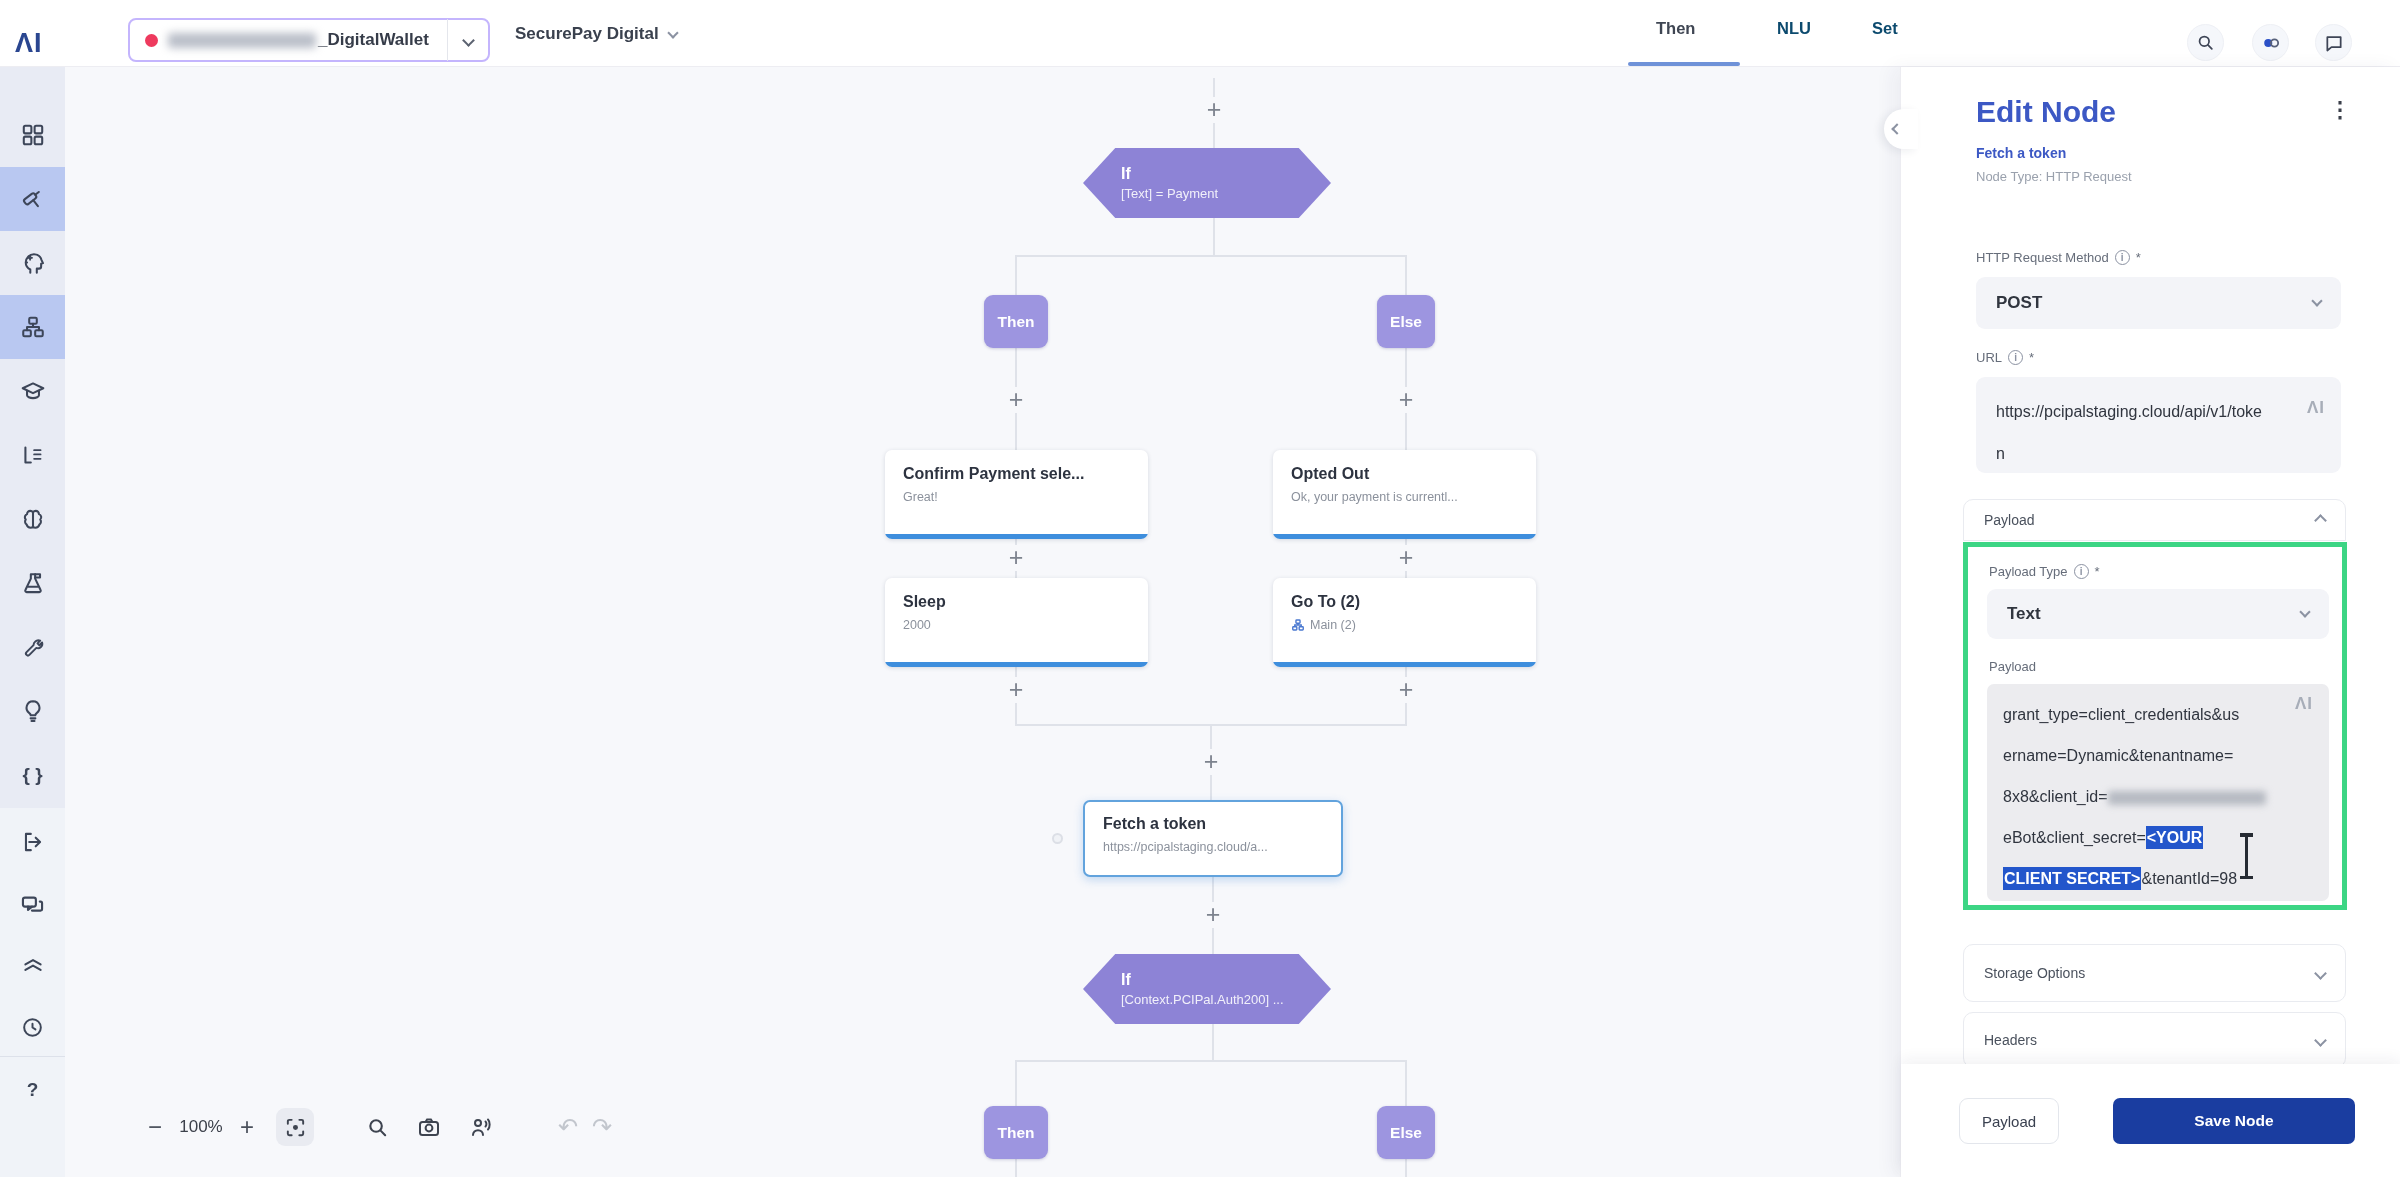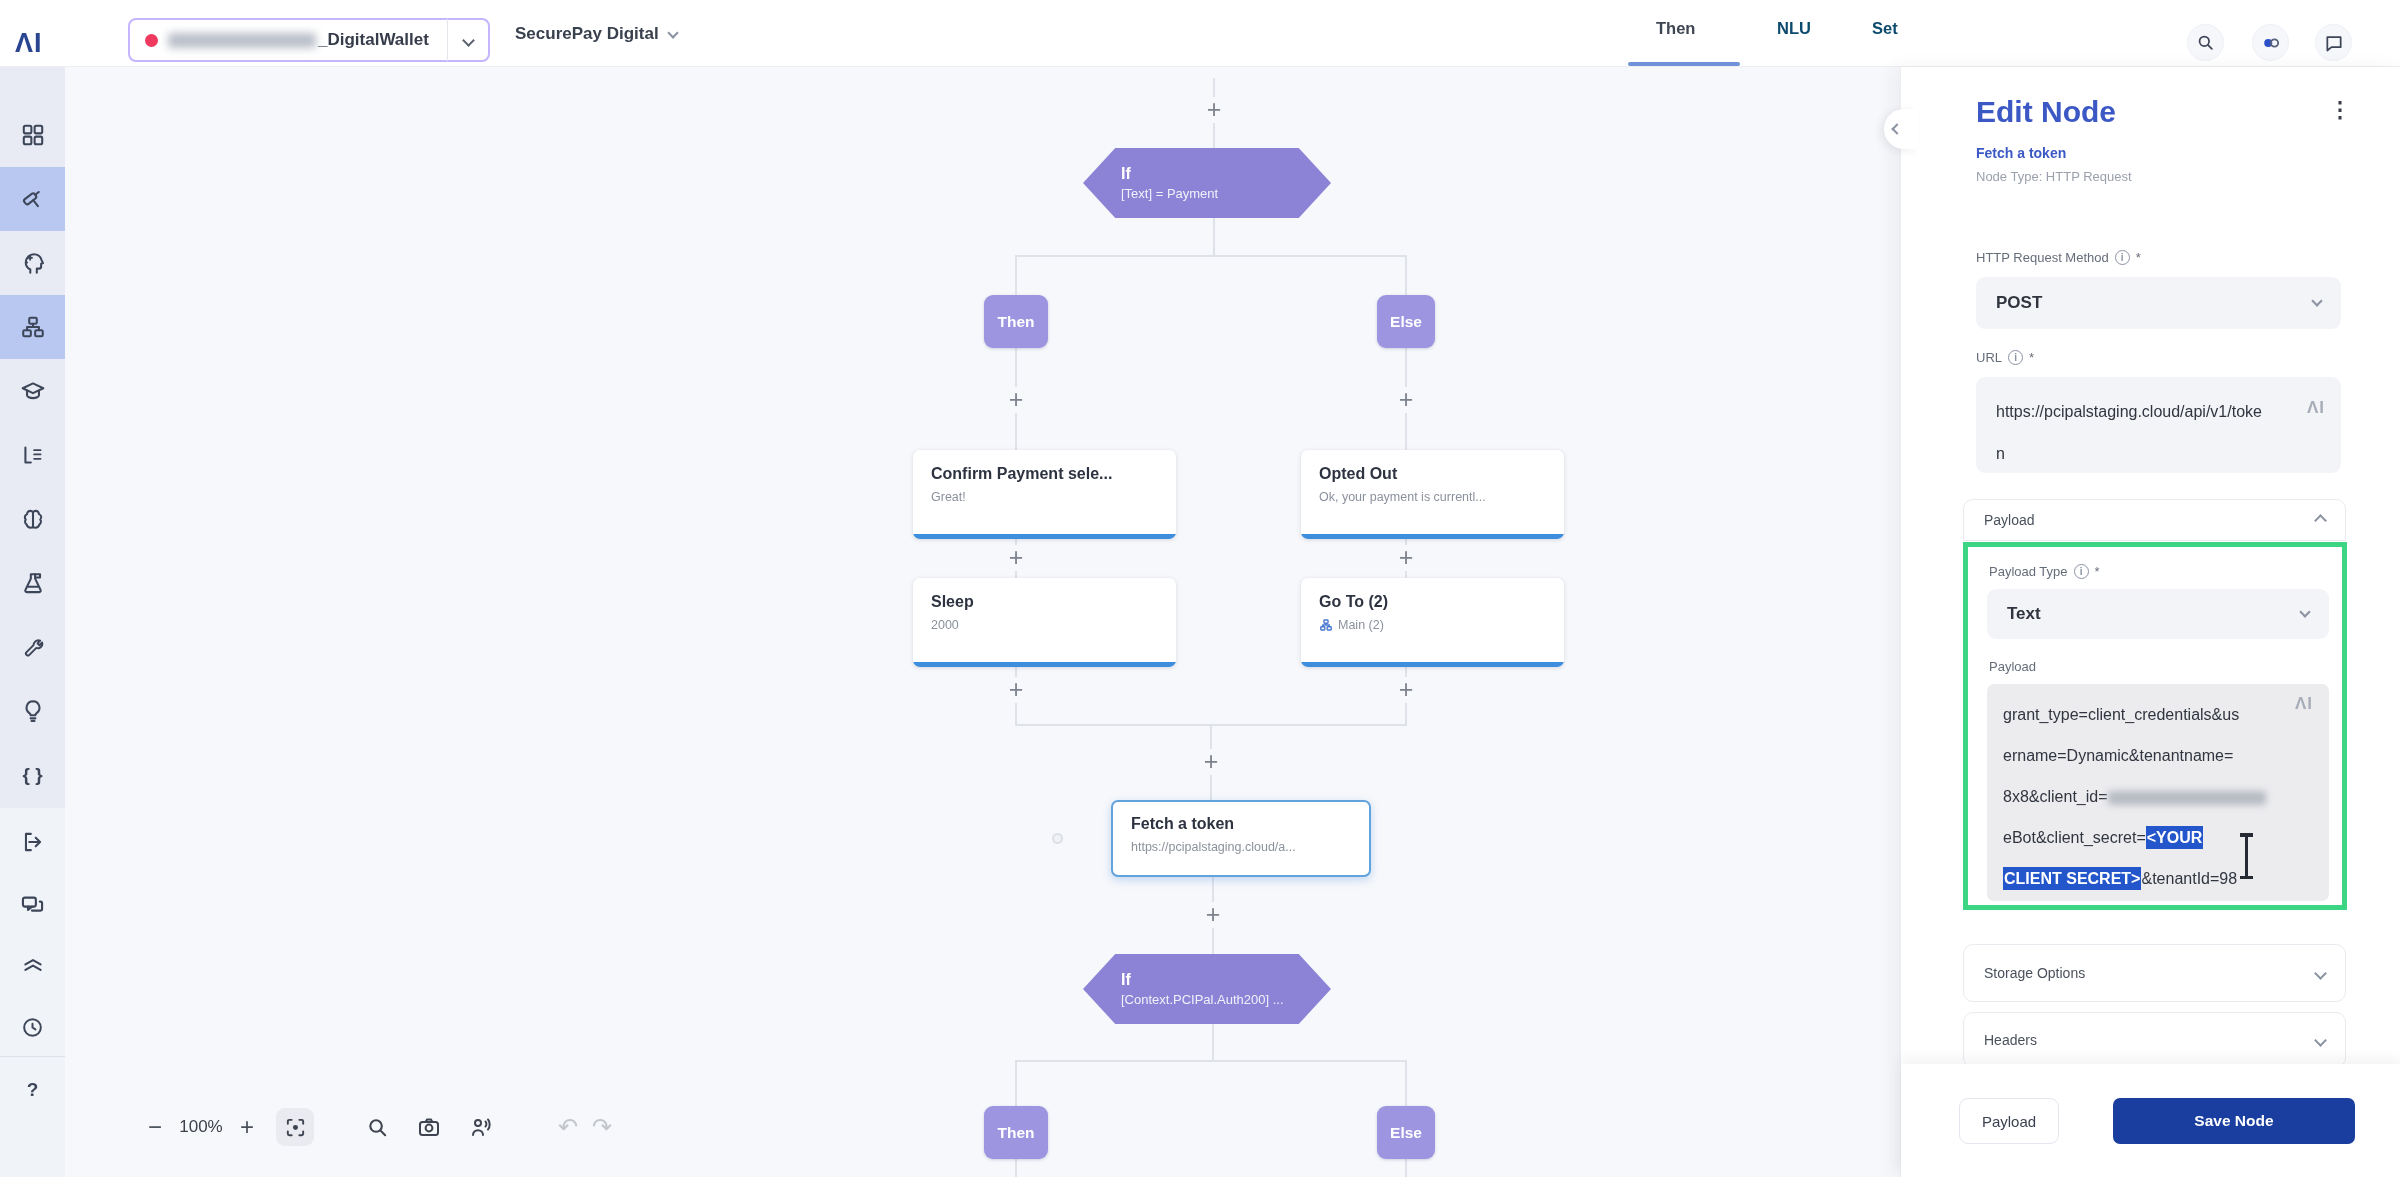--- a/index.html
+++ b/index.html
@@ -59,21 +59,21 @@
     font-weight:400; }
   .hex { position:absolute; z-index:3; background:#8d83d6; color:#fff;
     clip-path:polygon(0 50%, 13% 0, 87% 0, 100% 50%, 87% 100%, 13% 100%);
     display:flex; flex-direction:column; justify-content:center; padding-left:38px; }
   .hex .t { font-size:16px; font-weight:700; }
   .hex .c { font-size:13px; color:rgba(255,255,255,0.88); margin-top:3px; }
   .branch-chip { position:absolute; z-index:3; background:#9d95e0; border-radius:9px; color:#fff;
     font-size:15.5px; font-weight:600; display:flex; align-items:center; justify-content:center;
     box-shadow:0 1px 3px rgba(80,80,140,0.25); }
   .node-card { position:absolute; z-index:3; background:#fff; border-radius:7px;
-    box-shadow:0 1px 4px rgba(40,50,80,0.16); padding:15px 18px 1px 18px; overflow:hidden;margin-left:28px; }
+    box-shadow:0 1px 4px rgba(40,50,80,0.16); padding:15px 18px 1px 18px; overflow:hidden; }
   .node-card .bar { position:absolute; left:0; right:0; bottom:0; height:5px; background:#3e8edd; }
   .node-card .t { font-size:16px; font-weight:700; color:#2d3340; white-space:nowrap; }
   .node-card .s { font-size:12.5px; color:#8b919c; margin-top:7px; white-space:nowrap;
     display:flex; align-items:center; gap:5px; }
   .node-card.selected { border:2px solid #62a3dd; box-shadow:0 3px 10px rgba(70,140,220,0.3);
     padding-top:13px; }
   .port { position:absolute; z-index:2; width:11px; height:11px; border-radius:50%;
     background:#f0f2f6; border:2px solid #dcdfe6; }
 
   

